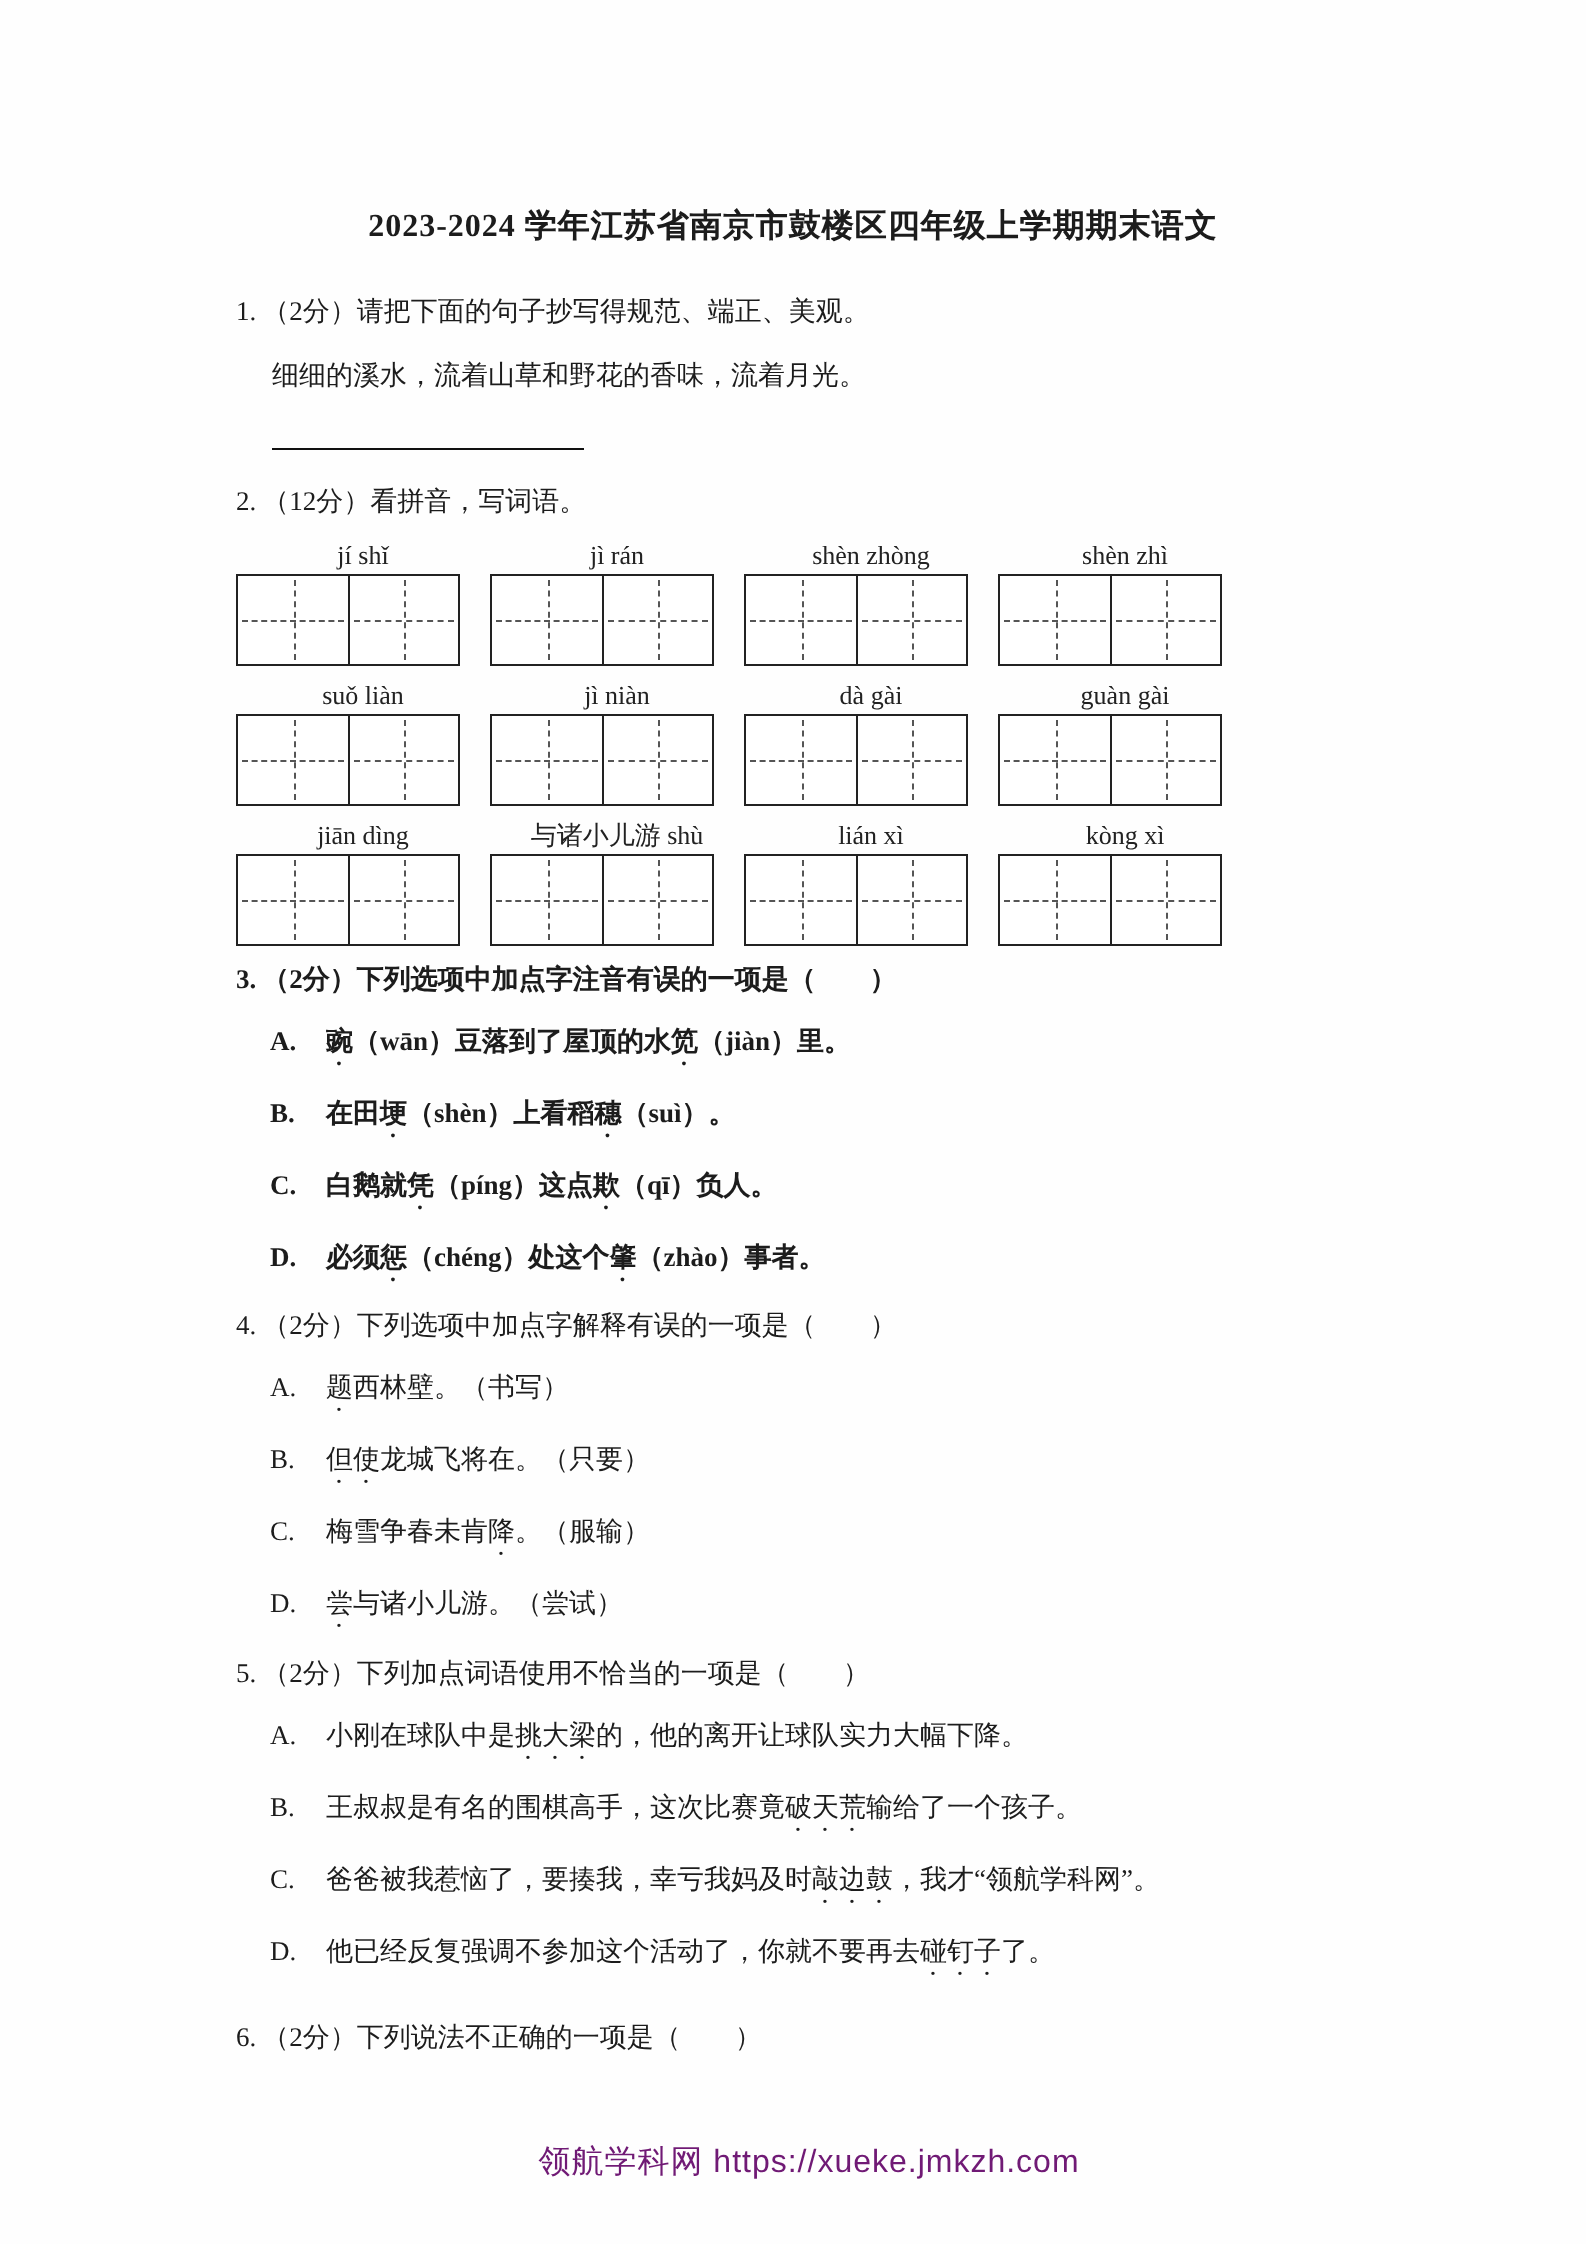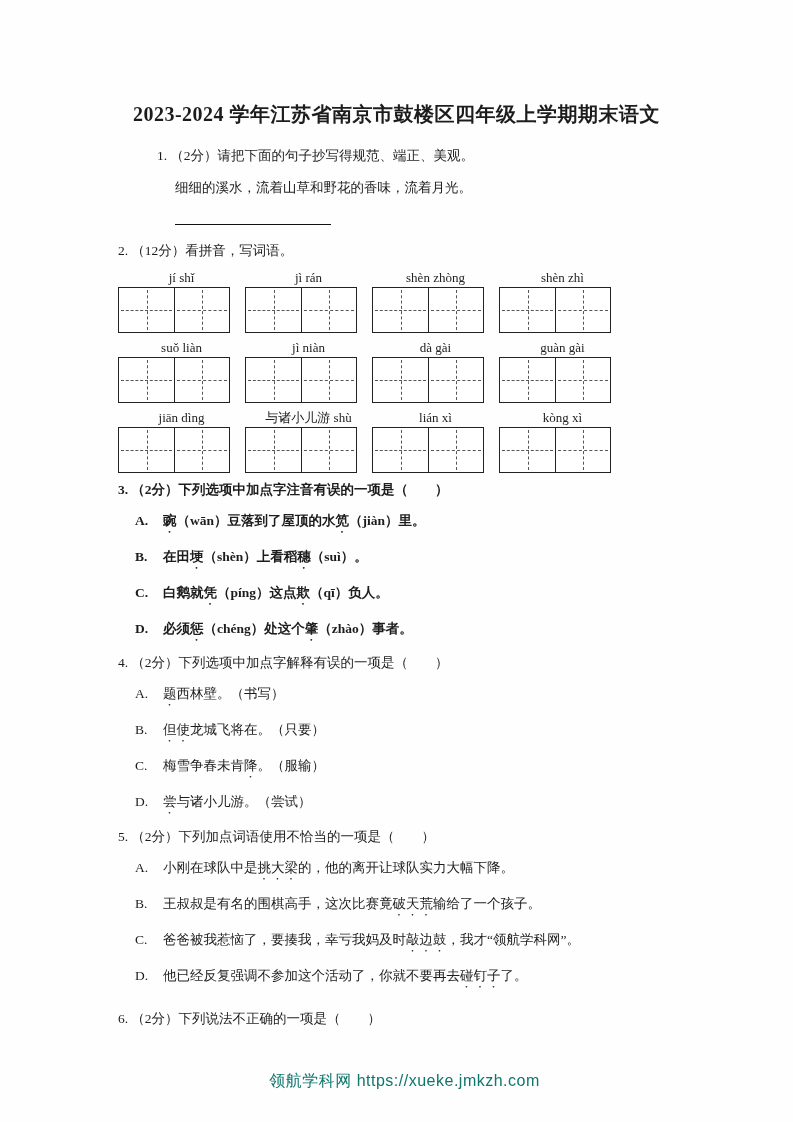--- a/index.html
+++ b/index.html
@@ -9,30 +9,30 @@
   .page {
     position:relative;
     width:793px; height:1122px;
     margin:0 auto;
     background:#fefefe;
     overflow:hidden;
   }
 
   
   .title { padding-top:100px; text-align:center; font-weight:700; }
-  .title-line { font-size:20px; line-height:28px; letter-spacing:0.5px; }
+  .title-line { font-size:16px; line-height:28px; letter-spacing:0.5px; }
   .title-line2 { margin-top:16px; }
 
   
   .content { padding:0 70px 0 118px; }
 
   .q-line { font-size:13.5px; line-height:20px; }
   .q-num { margin-right:3px; }
 
-  .sec-q1 { margin-top:18px;margin-left:39px; }
+  .sec-q1 { margin-top:18px; }
   .q1-sentence { font-size:13.5px; line-height:20px; margin:12px 0 0 18px; }
   .answer-line { margin:26px 0 0 18px; width:156px; height:0; border-bottom:1.6px solid #111; }
 
   .sec-q2 { margin-top:16px; }
 
   
   .pinyin-grid { width:508px; margin-top:8px; }
   .pinyin-row { display:flex; justify-content:space-between; margin-bottom:6px; }
   .pinyin-item { width:128px; }
   .pinyin-label { text-align:center; font-size:13px; line-height:18px; color:#222; }
@@ -56,21 +56,21 @@
     -webkit-text-emphasis-position:under right;
     text-emphasis:filled dot #1c1c1c;
     text-emphasis-position:under right;
   }
 
   
   .footer {
     position:absolute; left:0; right:0; bottom:30px;
     text-align:center;
     font-family:"Liberation Sans","DejaVu Sans",sans-serif;
-    font-size:16px; color:#0f766e; letter-spacing:0.5px;padding-left:16px;
+    font-size:16px; color:#701a75; letter-spacing:0.5px;padding-left:16px;
   }
 </style>
 </head>
 <body>
 
 <div class="page">
 
   <div class="title">
     <div class="title-line">2023-2024 学年江苏省南京市鼓楼区四年级上学期期末语文</div>
   </div>

